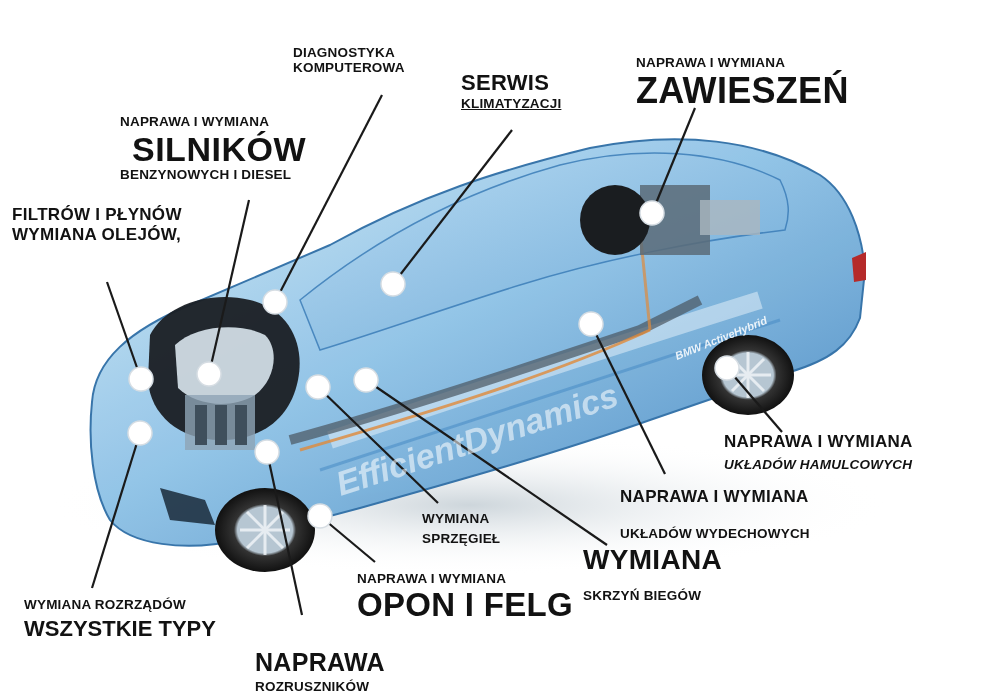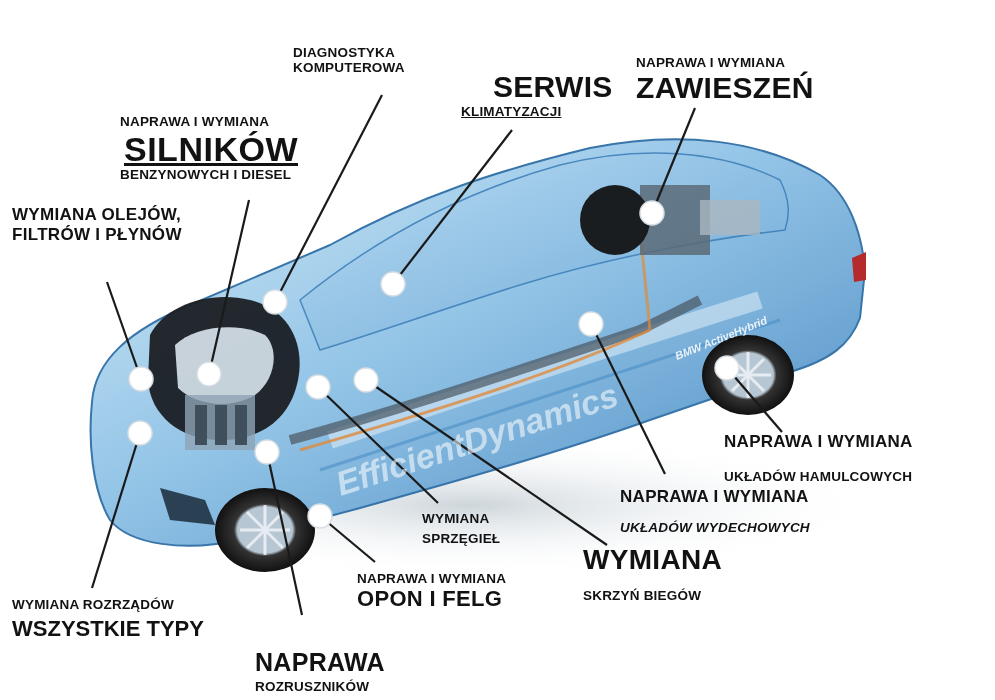--- a/index.html
+++ b/index.html
@@ -124,66 +124,66 @@
 
 <div class="side-txt" style="left:672px;top:332px;font-size:11px;transform:rotate(-22deg);">BMW ActiveHybrid</div>
 <div class="side-txt" style="left:330px;top:420px;font-size:34px;color:rgba(255,255,255,0.55);transform:rotate(-18deg);">EfficientDynamics</div>
 
 <div class="label small center" style="left:293px;top:46px;">
   <span class="line">DIAGNOSTYKA</span>
   <span class="line">KOMPUTEROWA</span>
 </div>
 
 <div class="label" style="left:461px;top:72px;">
-  <span class="line big2" style="font-size:30px;margin-left:32px;">SERWIS</span>
+  <span class="line big2" style="font-size:22px;">SERWIS</span>
   <span class="line small" style="margin-top:3px;text-decoration:underline;">KLIMATYZACJI</span>
 </div>
 
 <div class="label" style="left:636px;top:56px;">
   <span class="line small">NAPRAWA I WYMIANA</span>
-  <span class="line big2" style="font-size:30px;margin-top:2px;">ZAWIESZEŃ</span>
+  <span class="line big2" style="font-size:36px;margin-top:2px;">ZAWIESZEŃ</span>
 </div>
 
 <div class="label center" style="left:120px;top:115px;">
   <span class="line small">NAPRAWA I WYMIANA</span>
-  <span class="line big" style="margin:2px 4px;text-decoration:underline;">SILNIKÓW</span>
+  <span class="line big" style="margin:2px 12px;">SILNIKÓW</span>
   <span class="line small">BENZYNOWYCH I DIESEL</span>
 </div>
 
 <div class="label med center" style="left:12px;top:205px;line-height:1.18;">
+  <span class="line">FILTRÓW I PŁYNÓW</span>
   <span class="line">WYMIANA OLEJÓW,</span>
-  <span class="line">FILTRÓW I PŁYNÓW</span>
 </div>
 
 <div class="label" style="left:724px;top:433px;">
   <span class="line med">NAPRAWA I WYMIANA</span>
-  <span class="line small" style="margin-top:19px;">UKŁADÓW HAMULCOWYCH</span>
+  <span class="line small" style="margin-top:7px;font-style:italic;">UKŁADÓW HAMULCOWYCH</span>
 </div>
 
 <div class="label" style="left:620px;top:488px;">
   <span class="line med">NAPRAWA I WYMIANA</span>
-  <span class="line small" style="margin-top:15px;font-style:italic;">UKŁADÓW WYDECHOWYCH</span>
+  <span class="line small" style="margin-top:21px;">UKŁADÓW WYDECHOWYCH</span>
 </div>
 
 <div class="label small center" style="left:422px;top:509px;line-height:1.5;">
   <span class="line">WYMIANA</span>
   <span class="line">SPRZĘGIEŁ</span>
 </div>
 
 <div class="label" style="left:583px;top:546px;">
   <span class="line big2" style="font-size:28px;">WYMIANA</span>
   <span class="line small" style="margin-top:15px;">SKRZYŃ BIEGÓW</span>
 </div>
 
 <div class="label" style="left:357px;top:572px;">
   <span class="line small">NAPRAWA I WYMIANA</span>
-  <span class="line big2" style="font-size:22px;margin-top:1px;">OPON I FELG</span>
+  <span class="line big2" style="font-size:33px;margin-top:1px;">OPON I FELG</span>
 </div>
 
-<div class="label" style="left:12px;top:598px;">
+<div class="label" style="left:24px;top:598px;">
   <span class="line small">WYMIANA ROZRZĄDÓW</span>
   <span class="line" style="font-size:22px;margin-top:4px;">WSZYSTKIE TYPY</span>
 </div>
 
 <div class="label" style="left:255px;top:650px;">
   <span class="line big2" style="font-size:25px;">NAPRAWA</span>
   <span class="line small" style="margin-top:5px;">ROZRUSZNIKÓW</span>
 </div>
 
 </body></html>

